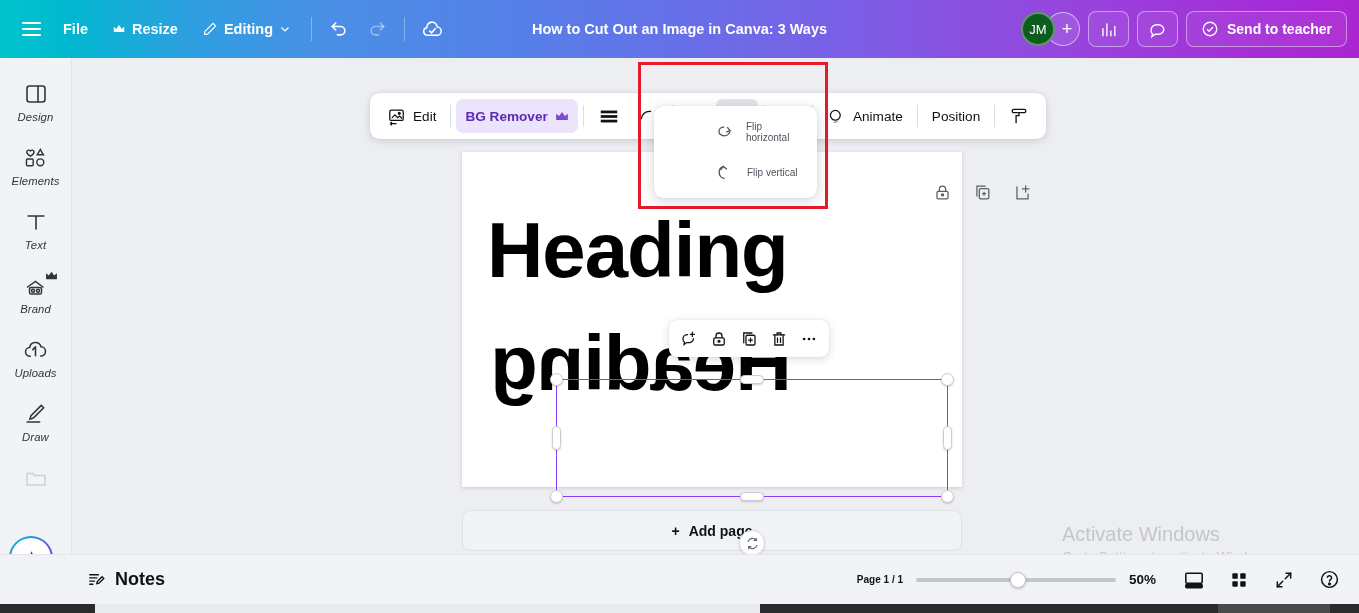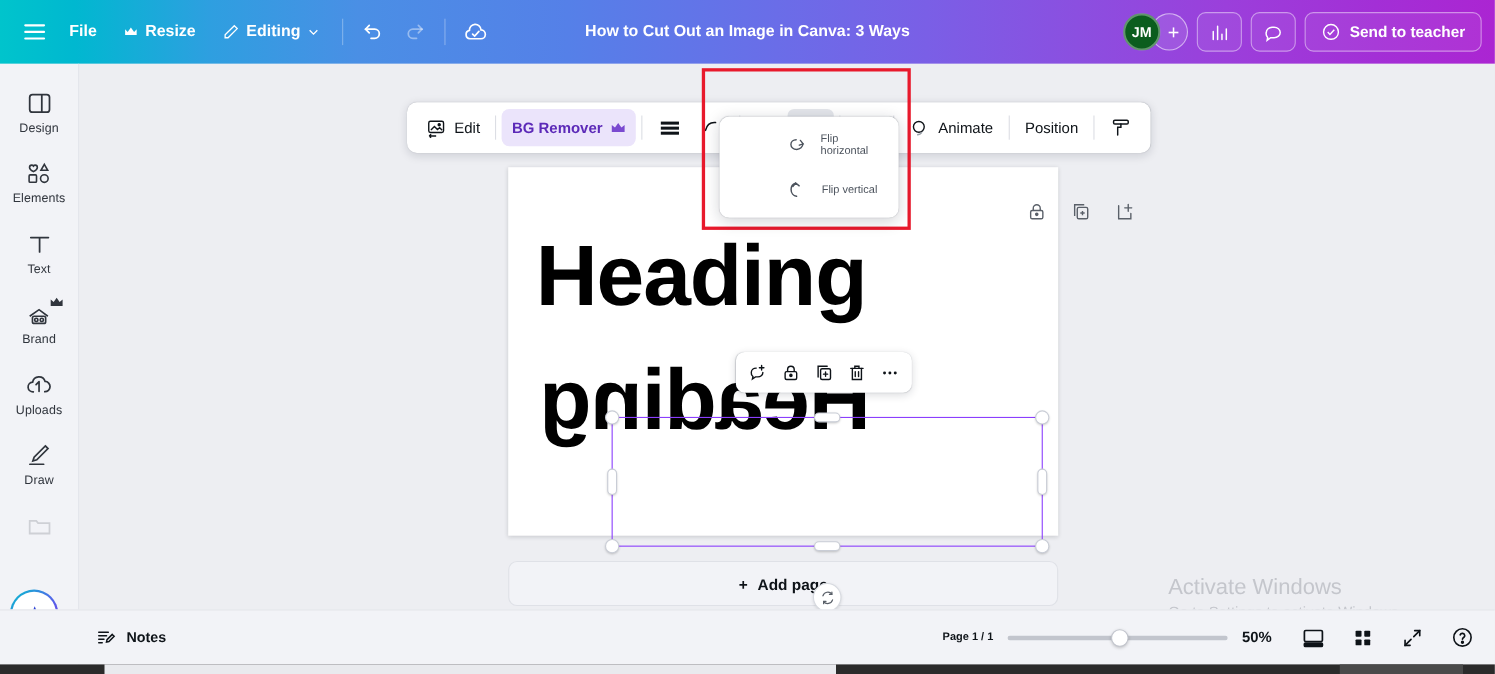--- a/index.html
+++ b/index.html
@@ -51,21 +51,21 @@
     pointer-events: auto; padding: 7px 12px; border-radius: 7px; cursor: text;
   }
 
   .hdr-right {
     margin-left: auto; display: flex; align-items: center;
     gap: 8px; padding-right: 12px; z-index: 3;
   }
   .avatar-grp { display: flex; align-items: center; }
   .avatar {
     width: 34px; height: 34px; border-radius: 50%; background: #0b5d1e;
-    color: #fff; font-size: 13px; font-weight: bold;
+    color: #fff; font-size: 13px; font-weight: normal;
     display: flex; align-items: center; justify-content: center;
     border: 2px solid rgba(255,255,255,.35); cursor: pointer; z-index: 2;
   }
   .add-member {
     width: 34px; height: 34px; border-radius: 50%; margin-left: -9px;
     border: 1.4px solid rgba(255,255,255,.55);
     background: rgba(255,255,255,.10); color: #fff; font-size: 18px;
     display: flex; align-items: center; justify-content: center;
     padding-left: 8px; cursor: pointer;
   }
@@ -89,21 +89,21 @@
     position: absolute; left: 0; top: 58px; width: 72px; height: 555px;
     background: #f2f3f7; border-right: 1px solid #e3e5ea;
     display: flex; flex-direction: column; align-items: center;
     padding-top: 14px;
   }
   .side-item {
     width: 68px; padding: 8px 0 7px; display: flex; flex-direction: column;
     align-items: center; gap: 5px; cursor: pointer; border-radius: 9px;
     margin-bottom: 6px; position: relative;
   }
-  .side-lbl { font-size: 11.3px; color: #30353d; letter-spacing: .1px; }
+  .side-lbl { font-size: 11.3px; color: #30353d; letter-spacing: .1px; font-style: italic; }
   .side-ico { height: 26px; display: flex; align-items: flex-end; position: relative; }
   .crown-badge { position: absolute; top: -5px; right: -9px; }
   .side-folder { opacity: .35; }
   .ai-ring {
     position: absolute; left: 9px; bottom: 33px; width: 44px; height: 44px;
     border-radius: 50%;
     background: linear-gradient(135deg,#00c4cc 0%,#4e6ae8 50%,#7d2ae8 100%);
     padding: 2px; display: flex; align-items: center; justify-content: center;
   }
   .ai-inner {
@@ -234,21 +234,21 @@
 
   
   .bottombar {
     position: absolute; left: 0; bottom: 9px; width: 1359px; height: 50px;
     background: #f2f3f7; border-top: 1px solid #e3e5ea;
     display: flex; align-items: center; z-index: 50;
   }
   .notes-btn {
     display: flex; align-items: center; gap: 9px; margin-left: 76px;
     padding: 7px 11px; border-radius: 7px; cursor: pointer;
-    font-size: 13px; font-weight: bold; color: #0e1318;
+    font-size: 18px; font-weight: bold; color: #0e1318;
   }
   .bb-right {
     margin-left: auto; display: flex; align-items: center;
     gap: 13px; padding-right: 14px;
   }
   .page-count { font-size: 10px; font-weight: bold; color: #0e1318; }
   .zoom-slider {
     width: 200px; height: 16px; position: relative; cursor: pointer;
     display: flex; align-items: center;
   }

